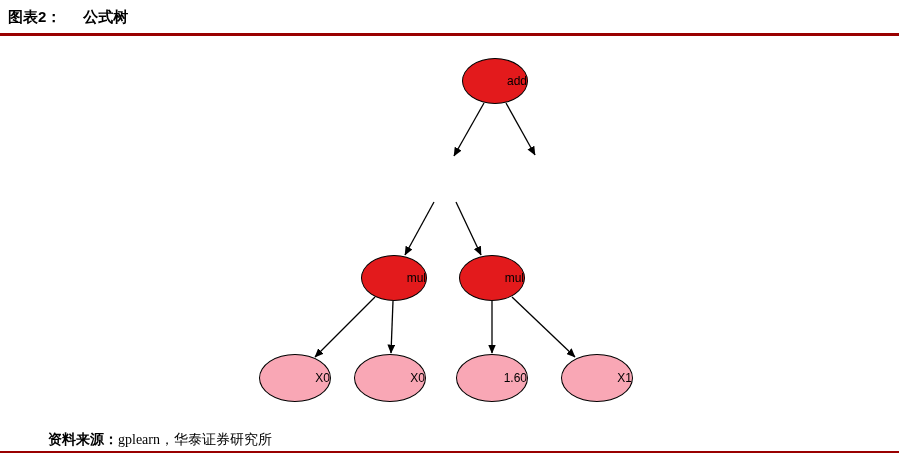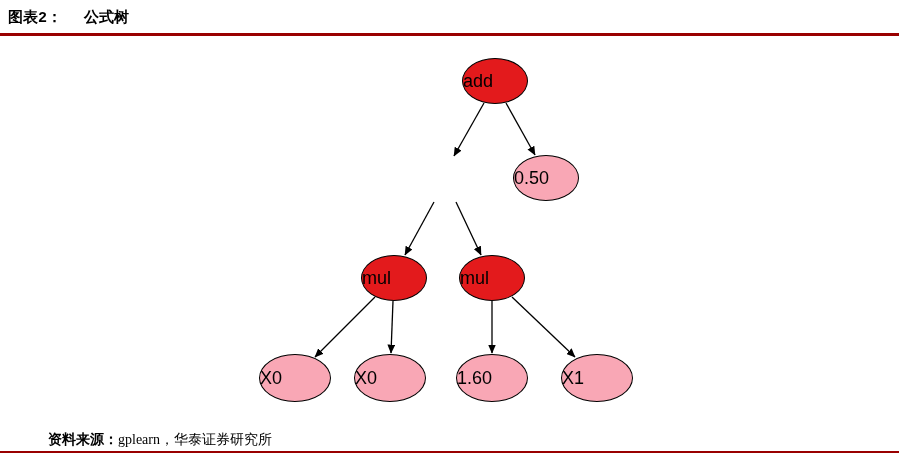--- a/index.html
+++ b/index.html
@@ -14,21 +14,21 @@
   .page { position: absolute; inset: 0; }
 
   
   .figure-header {
     position: absolute;
     left: 8px;
     top: 8px;
     font-size: 15px;
     font-weight: bold;
     color: #000000;
-    font-family: Liberation Mono, monospace;
+    font-family: Liberation Sans, sans-serif;
   }
   .hdr-title { margin-left: 22px; }
 
   .rule {
     position: absolute;
     left: 0;
     width: 899px;
     background: var(--rule, #990000);
   }
   .rule-top { top: 33px; height: 3px; }
@@ -39,22 +39,22 @@
   .edges { position: absolute; left: 0; top: 0; }
   .edges line { stroke: var(--arrow, #000); stroke-width: 1.3; }
   .edges .arrowhead { fill: var(--arrow, #000); }
 
   .node {
     position: absolute;
     border-radius: 50%;
     border: 1px solid var(--node-border, #000);
     display: flex;
     align-items: center;
-    justify-content: flex-start;
-    font-size: 18px;
+    justify-content: flex-end;
+    font-size: 12px;
     color: var(--node-text, #000);
     box-sizing: border-box;
   }
   .node-fn   { background: var(--function-node, #e31a1c); }
   .node-leaf { background: var(--leaf-node, #f9a7b5); }
 
   
   .figure-footer {
     position: absolute;
     left: 8px;
@@ -90,23 +90,20 @@
       <line x1="456" y1="202" x2="481" y2="255" marker-end="url(#arrow)"></line>
       <line x1="375" y1="297" x2="315" y2="357" marker-end="url(#arrow)"></line>
       <line x1="393" y1="301" x2="391" y2="353" marker-end="url(#arrow)"></line>
       <line x1="492" y1="301" x2="492" y2="353" marker-end="url(#arrow)"></line>
       <line x1="512" y1="297" x2="575" y2="357" marker-end="url(#arrow)"></line>
     </svg>
 
     <div class="node node-fn" style="left:462px; top:58px;  width:66px; height:46px;">
         <span>add</span>
       </div>
-    <div class="node node-leaf" style="left:513px; top:155px; width:66px; height:46px;">
-        <span>0.50</span>
-      </div>
     <div class="node node-fn" style="left:361px; top:255px; width:66px; height:46px;">
         <span>mul</span>
       </div>
     <div class="node node-fn" style="left:459px; top:255px; width:66px; height:46px;">
         <span>mul</span>
       </div>
     <div class="node node-leaf" style="left:259px; top:354px; width:72px; height:48px;">
         <span>X0</span>
       </div>
     <div class="node node-leaf" style="left:354px; top:354px; width:72px; height:48px;">

